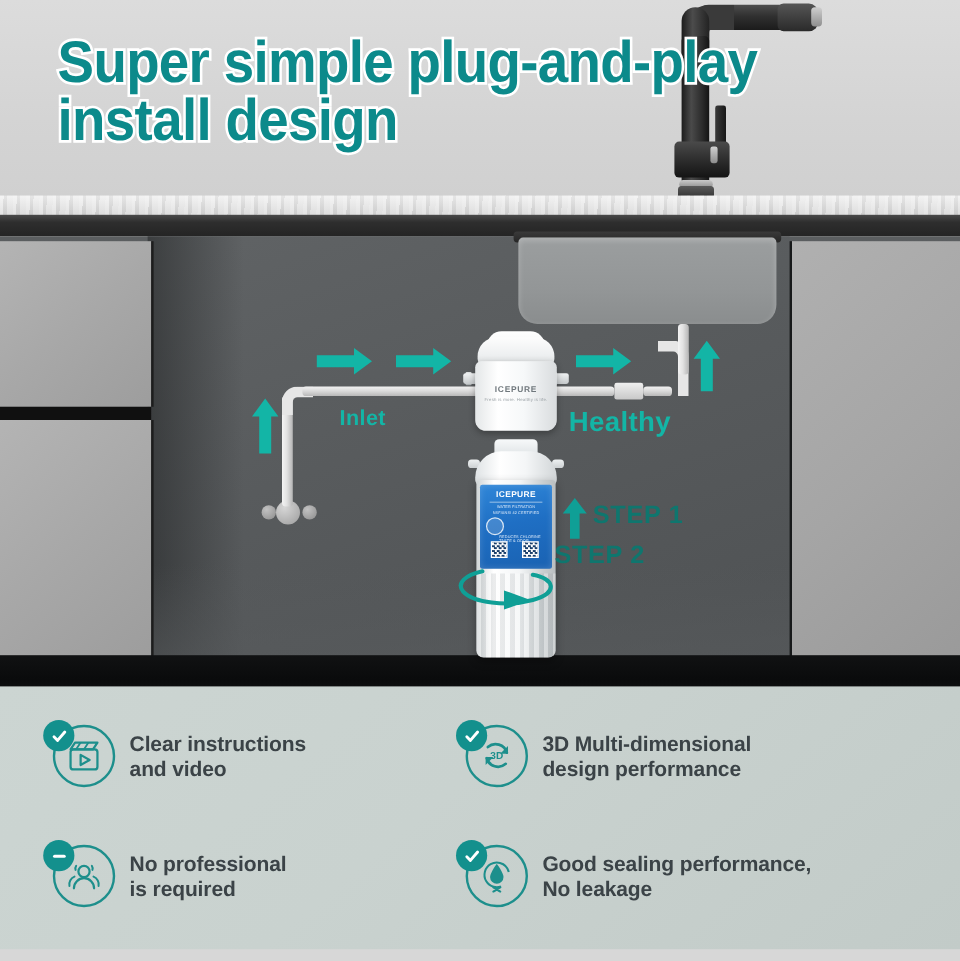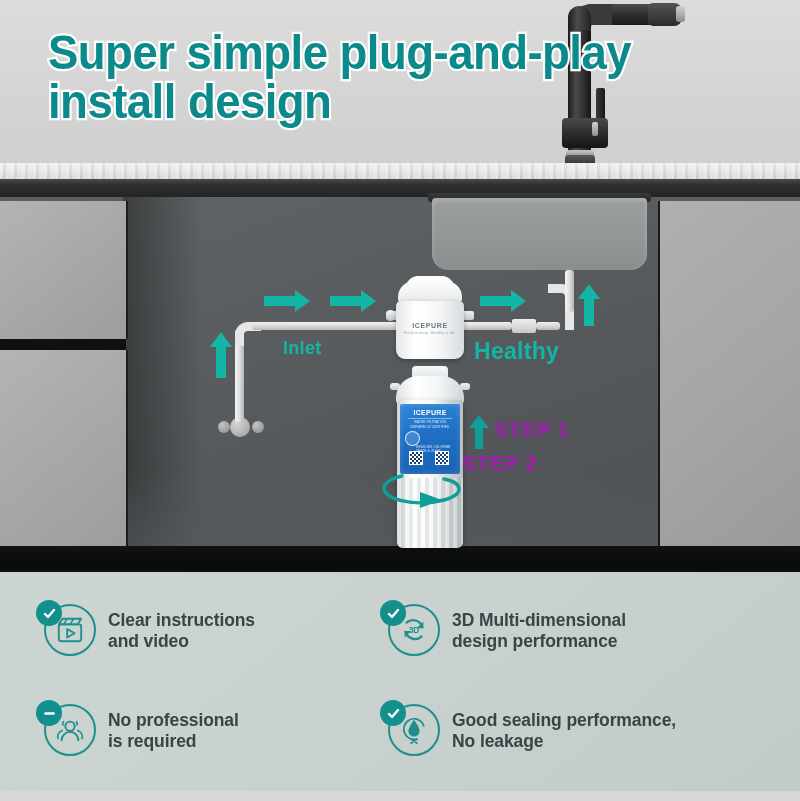--- a/index.html
+++ b/index.html
@@ -144,21 +144,21 @@
   .cl-seal{position:absolute;left:5px;top:27px;width:13px;height:13px;border-radius:50%;
     border:1px solid rgba(255,255,255,.8);background:rgba(255,255,255,.16);}
   .cl-qr{position:absolute;width:14px;height:14px;top:47px;background:#fff;padding:1px;box-sizing:border-box;}
   .cl-qr i{display:block;width:100%;height:100%;
     background:repeating-conic-gradient(#1a3f6b 0% 25%,#ffffff 0% 50%) 0 0/4px 4px;}
 
   
   .d-arrow{position:absolute;color:#13b5a6;}
   .d-label{position:absolute;color:#13b5a6;font-weight:bold;font-family:"Liberation Sans",sans-serif;
     letter-spacing:.3px;}
-  .step-lab{position:absolute;color:#a21caf;font-weight:bold;font-family:"Liberation Sans",sans-serif;
+  .step-lab{position:absolute;color:#0f766e;font-weight:bold;font-family:"Liberation Sans",sans-serif;
     font-size:21px;letter-spacing:.6px;}
 
   
   #headline{position:absolute;left:48px;top:28px;width:700px;z-index:40;}
   #headline .hl{display:block;font-family:"Liberation Sans",sans-serif;font-weight:bold;
     font-size:49px;line-height:.99;color:#0c8a8b;letter-spacing:-.6px;
     transform:scaleX(.93);transform-origin:left center;
     paint-order:stroke fill;-webkit-text-stroke:4.5px #ffffff;}
   .hl-wrap{position:relative;}
 

